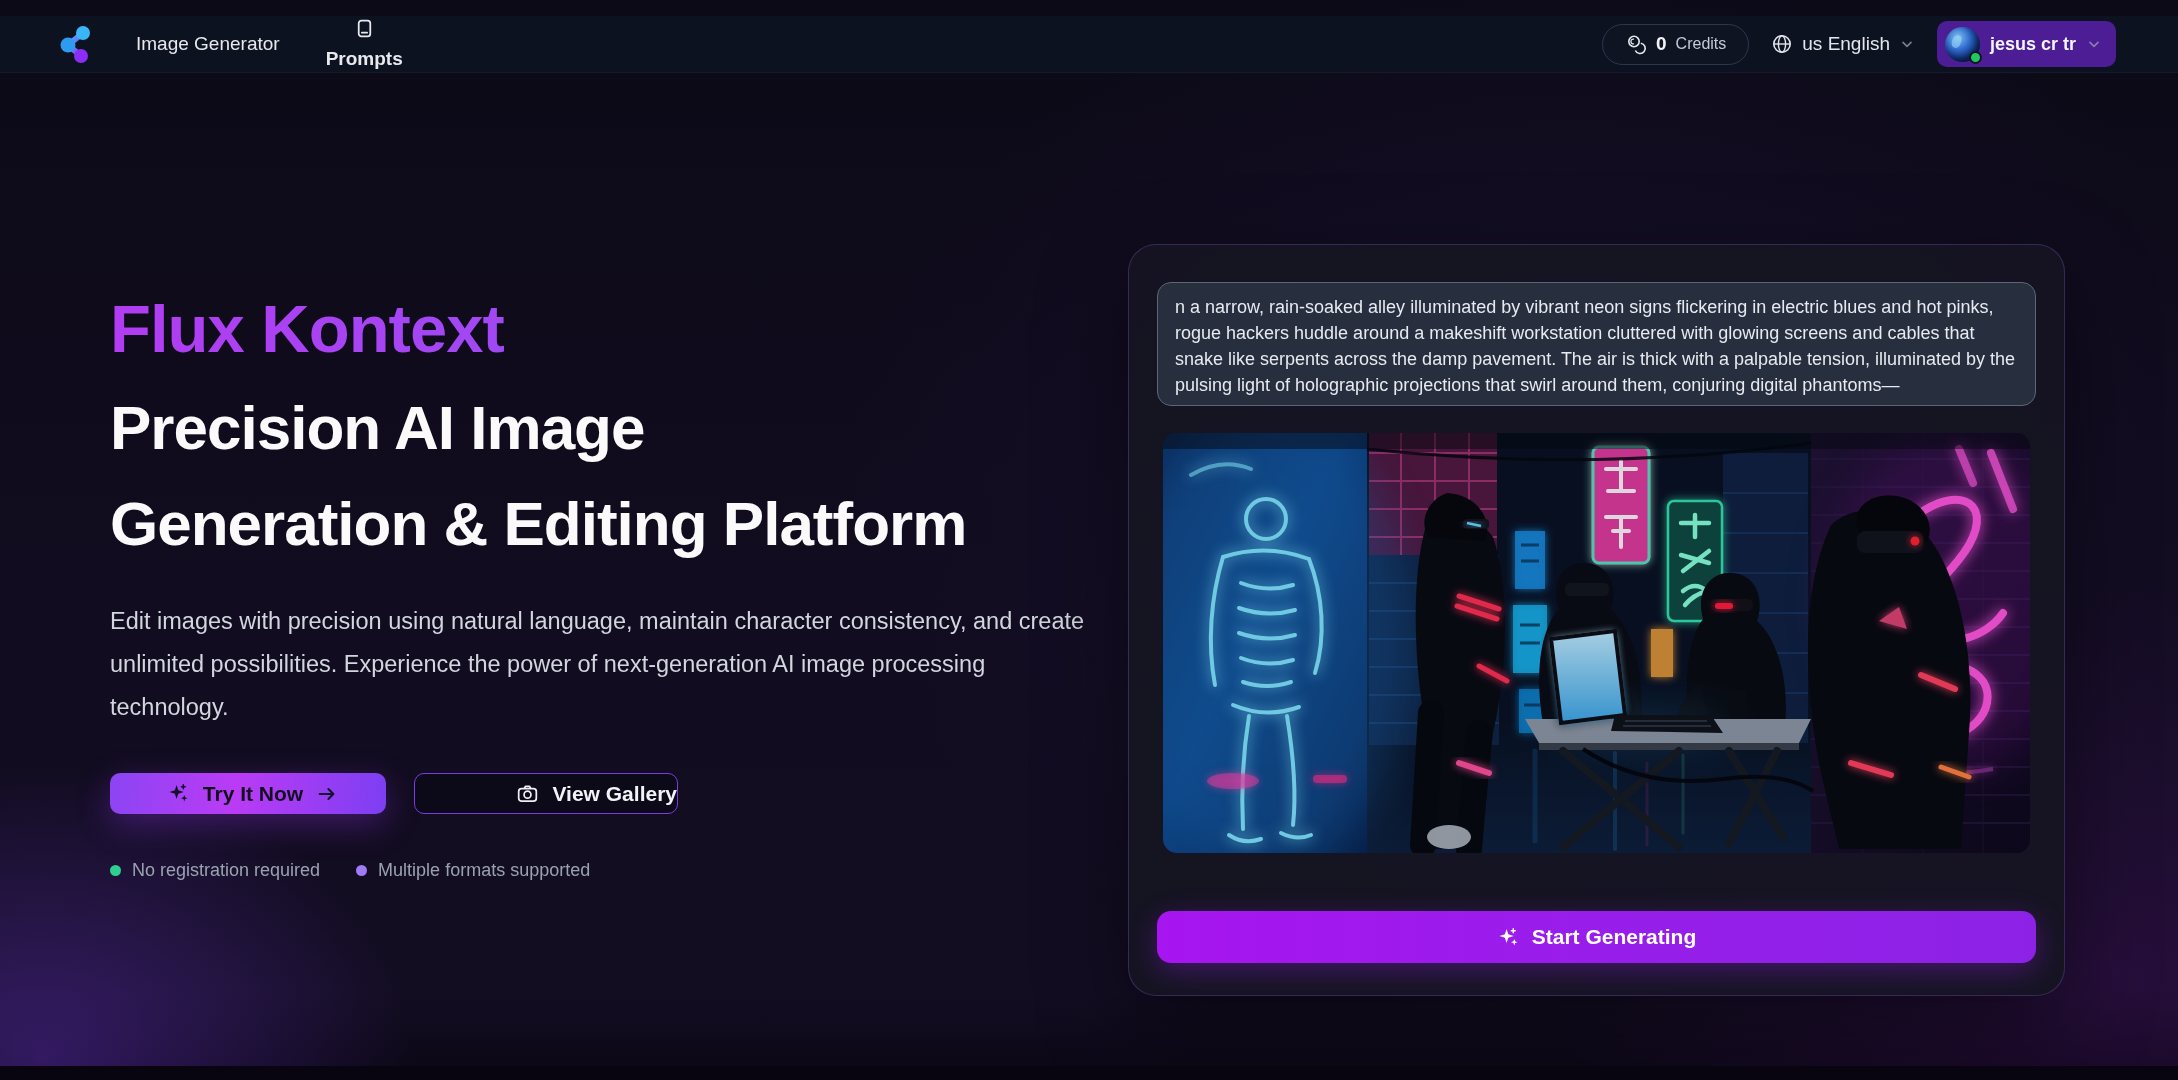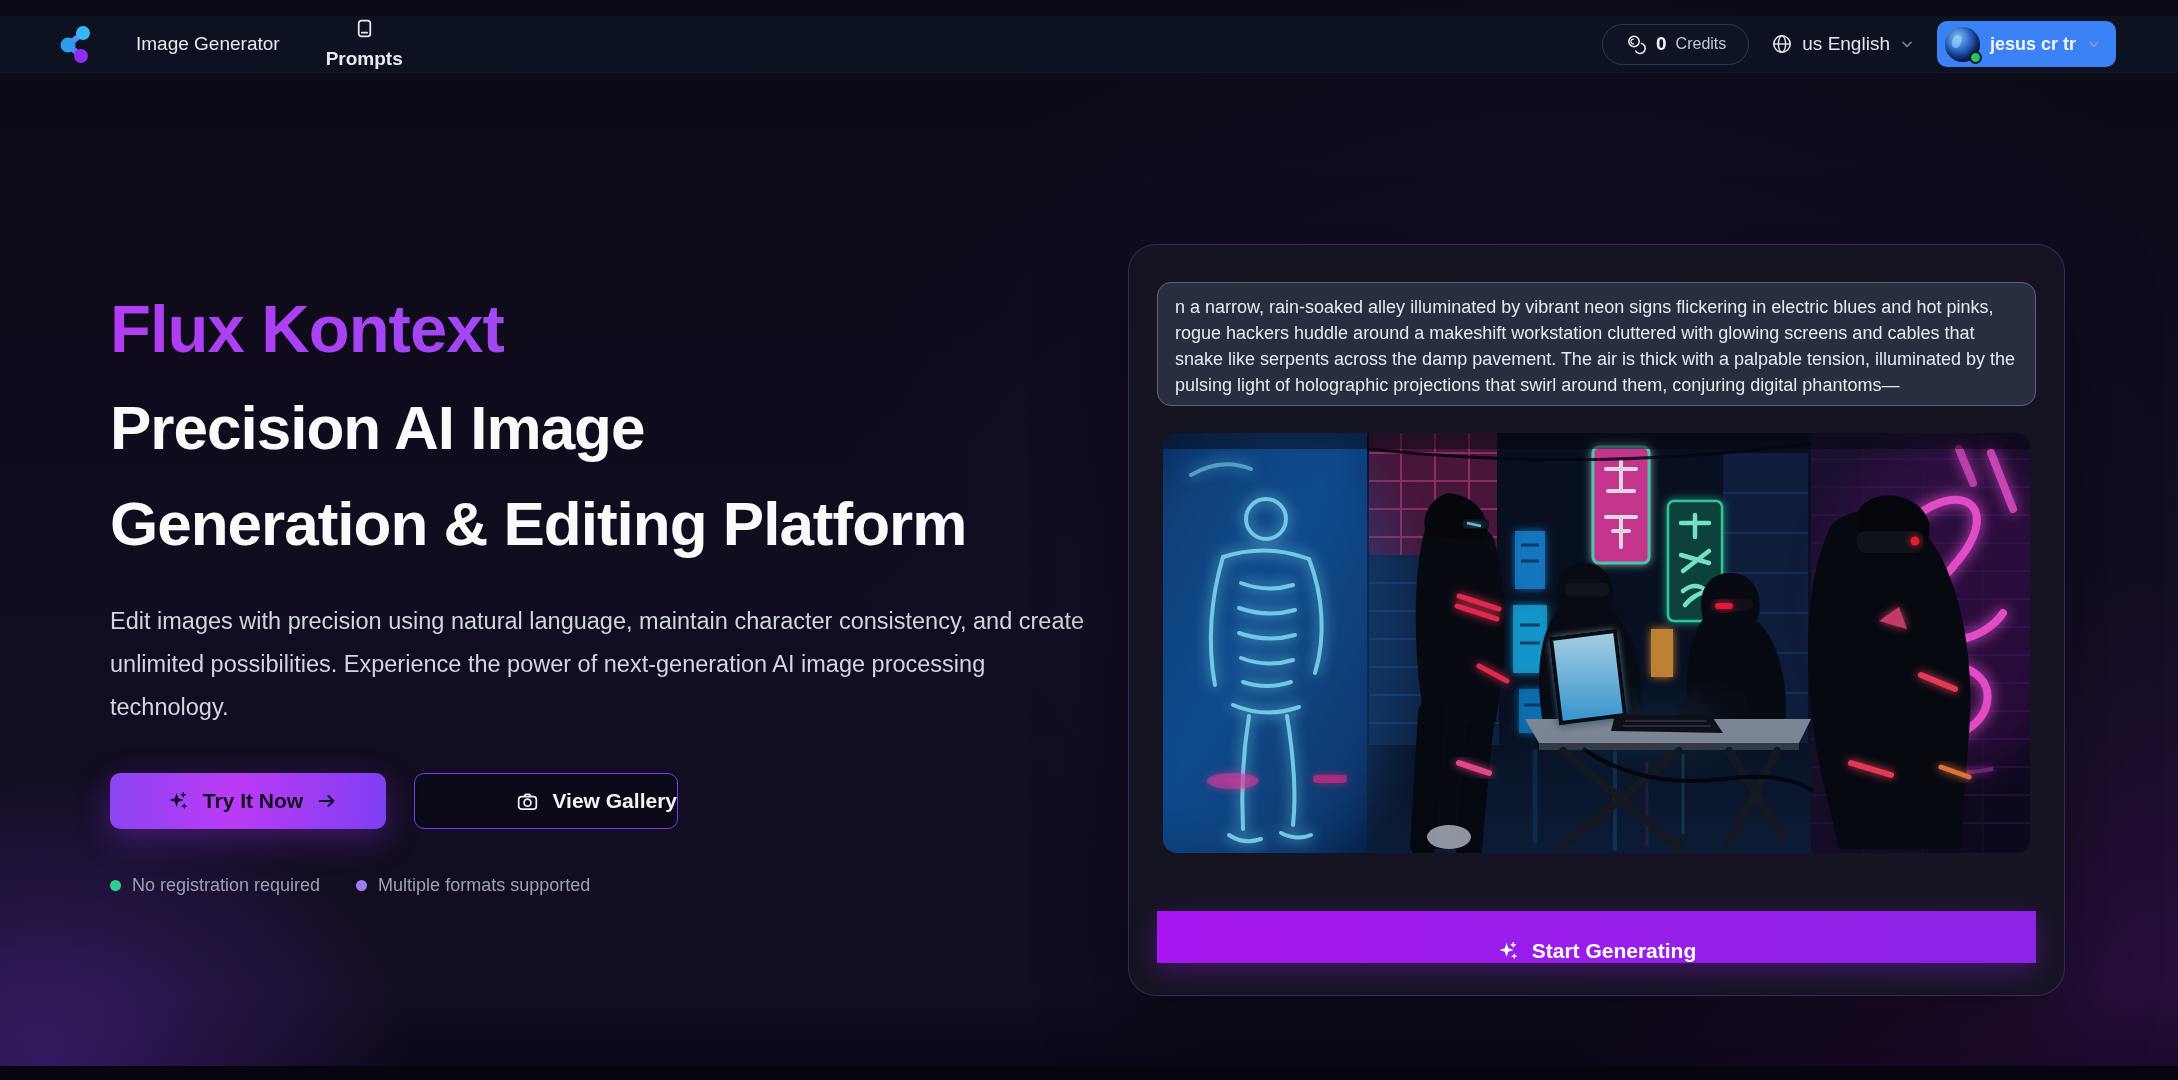--- a/index.html
+++ b/index.html
@@ -31,42 +31,42 @@
   .pill.credits { gap:9px; padding:8px 22px; height:41px; }
   .pill.credits b { font-size:19px; font-weight:700; color:#f3f4f6; }
   .pill.credits span { font-size:16px; color:#c3cad8; }
   .pill.reward { gap:11px; padding:4px 5px 4px 18px; height:44px; }
   .pill.reward .rw-label { font-size:19px; font-weight:700; color:#f4f5f7; }
   .badge-20 { width:41px; height:37px; border-radius:50%; display:flex; align-items:center; justify-content:center;
     background:radial-gradient(circle at 32% 28%, #ff5fd0, #d62bc4 55%, #a51fb8);
     font-size:15px; font-weight:700; color:#fff; }
   .lang { display:flex; align-items:center; gap:9px; padding:6px 4px; cursor:pointer; }
   .lang span { font-size:19px; color:#e3e6ec; }
-  .user { display:flex; align-items:center; gap:10px; background:#3b82f6; border-radius:10px;
+  .user { display:flex; align-items:center; gap:10px; background:#4c1d95; border-radius:10px;
     padding:5px 14px 5px 8px; height:46px; cursor:pointer; }
   .user .name { font-size:18px; font-weight:700; color:#f4f5f8; }
   .avatar { position:relative; width:35px; height:35px; border-radius:50%;
     background:radial-gradient(circle at 36% 30%, #7fc0ef 0%, #2f6bd0 38%, #123a8c 68%, #081d4e 100%);
     box-shadow:inset -3px -4px 8px rgba(0,0,10,.6); }
   .avatar::after { content:""; position:absolute; width:9px; height:13px; left:7px; top:8px;
     background:rgba(160,220,250,.55); border-radius:60% 40% 50% 50%; transform:rotate(18deg); }
   .status-dot { position:absolute; right:-2px; bottom:-2px; width:13px; height:13px; border-radius:50%;
     background:#22c55e; border:2px solid #0f1523; }
   .chev { opacity:.75; }
 
   
   .hero { position:absolute; left:110px; top:280px; width:1000px; }
   .hero-accent { display:block; font-size:67px; font-weight:800; letter-spacing:-1px; line-height:74px;
     background:linear-gradient(90deg,#b23cf2 0%, #9a4df4 55%, #6d5bf7 100%);
     -webkit-background-clip:text; background-clip:text; color:transparent;margin-top:12px; }
   .hero-title { margin-top:14px; width:860px; font-size:62px; font-weight:800; letter-spacing:-1px;
     line-height:96px; color:#fafafb; }
   .hero-desc { margin-top:28px; width:990px; font-size:23.5px; line-height:43px; color:#d2d6de; font-weight:400; }
   .cta-row { margin-top:44px; display:flex; align-items:center; gap:28px; }
-  .btn { display:flex; align-items:center; justify-content:center; gap:13px; height:56px;
+  .btn { display:flex; align-items:center; justify-content:center; gap:13px; height:41px;
     border-radius:10px; font-size:21px; cursor:pointer; border:none;
     font-family:"Liberation Sans","DejaVu Sans",sans-serif;padding-left:9px; }
   .btn-primary { width:276px; font-weight:700; color:#12101f;
     background:linear-gradient(95deg,#8b45f3 0%, #bb3bf5 45%, #7c3ff2 100%);
     box-shadow:0 10px 32px rgba(147,51,234,.35); }
   .btn-secondary { width:264px; font-weight:700; color:#f2f3f6;
     background:rgba(8,8,18,.55); border:1.5px solid #7c3aed;justify-content:flex-end; }
   .features { margin-top:46px; display:flex; align-items:center; gap:36px; }
   .feature { display:flex; align-items:center; gap:11px; font-size:18px; color:#9aa2b2; }
   .dot { width:11px; height:11px; border-radius:50%; }
@@ -79,22 +79,22 @@
     padding:37px 28px 0; box-shadow:0 30px 90px rgba(0,0,0,.45); }
   .prompt-box { width:100%; height:124px; resize:none; display:block;
     background:#272e3e; border:1px solid #5d6678; border-radius:14px;
     padding:11px 17px; color:#e7eaf0; font-size:18px; line-height:26px;
     font-family:"Liberation Sans","DejaVu Sans",sans-serif; overflow:hidden;
     scrollbar-width:none; outline:none; }
   .prompt-box::-webkit-scrollbar { display:none; }
   .preview { margin:27px auto 0; width:867px; height:420px; border-radius:14px; overflow:hidden;
     background:#0a1124; }
   .preview svg { display:block; width:100%; height:100%; }
-  .btn-generate { margin-top:58px; width:100%; height:52px; border-radius:0;
-    display:flex; align-items:flex-end; justify-content:center; gap:12px;
+  .btn-generate { margin-top:58px; width:100%; height:52px; border-radius:14px;
+    display:flex; align-items:center; justify-content:center; gap:12px;
     background:linear-gradient(90deg,#a715f0 0%, #951fe9 60%, #8d22e6 100%);
     border:none; color:#fff; font-size:21px; font-weight:700; cursor:pointer;
     font-family:"Liberation Sans","DejaVu Sans",sans-serif;
     box-shadow:0 8px 28px rgba(150,30,235,.35); }
 
   .next-section { position:absolute; left:0; right:0; bottom:0; height:14px; background:#080511; }
 </style>
 </head>
 <body>
 

